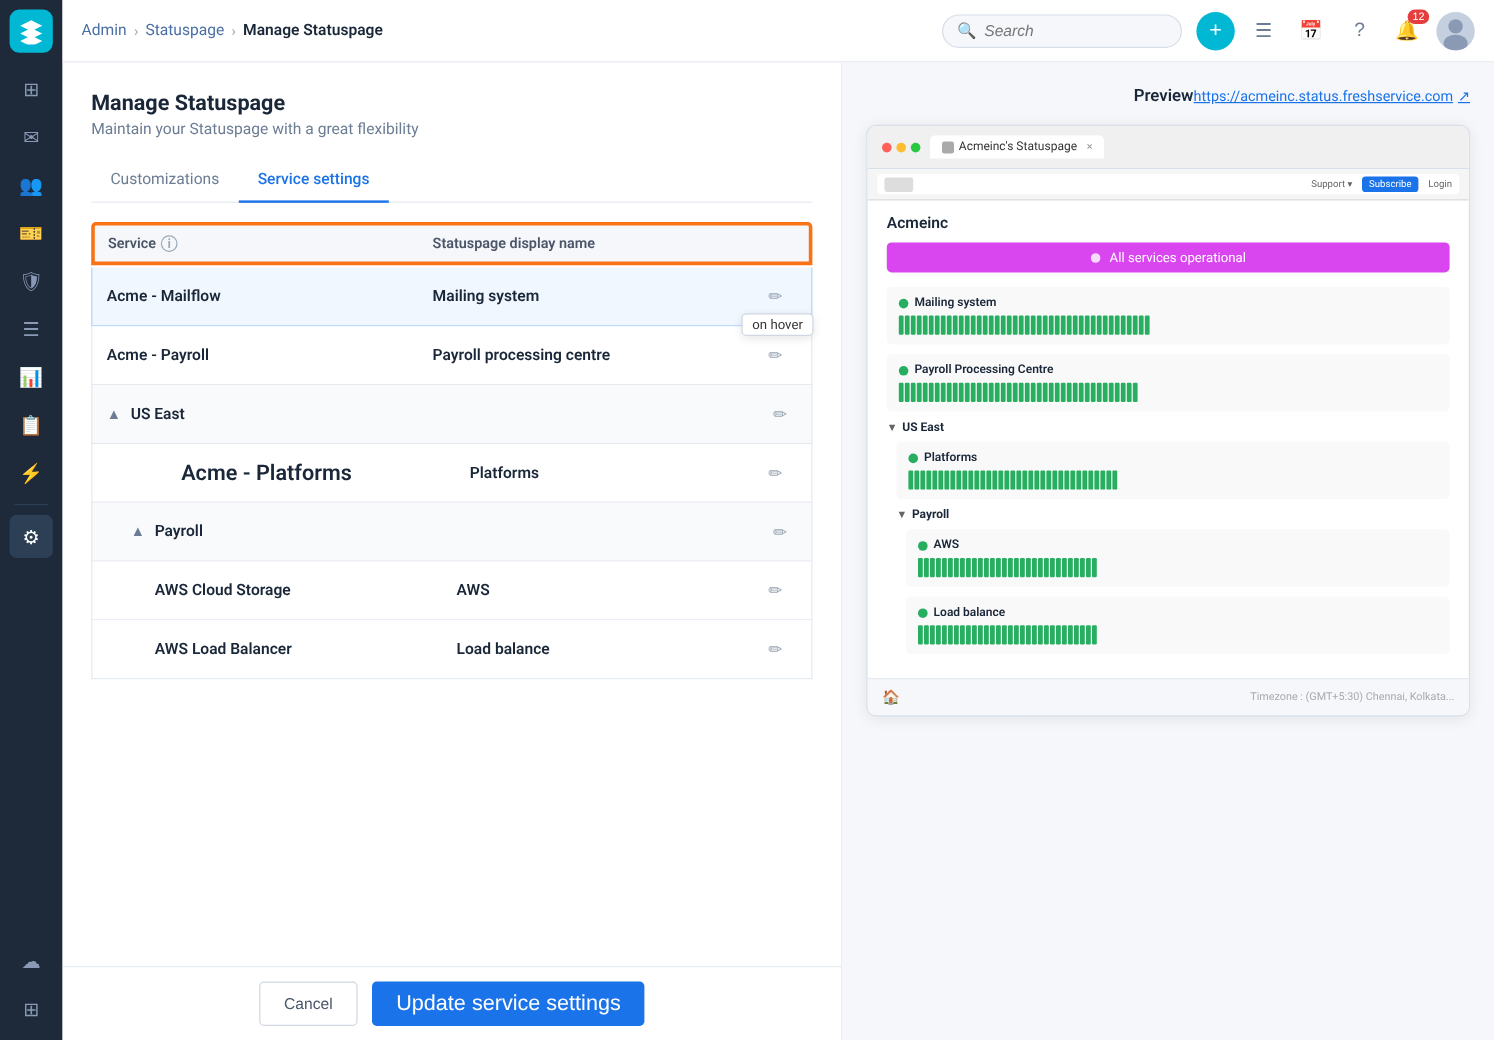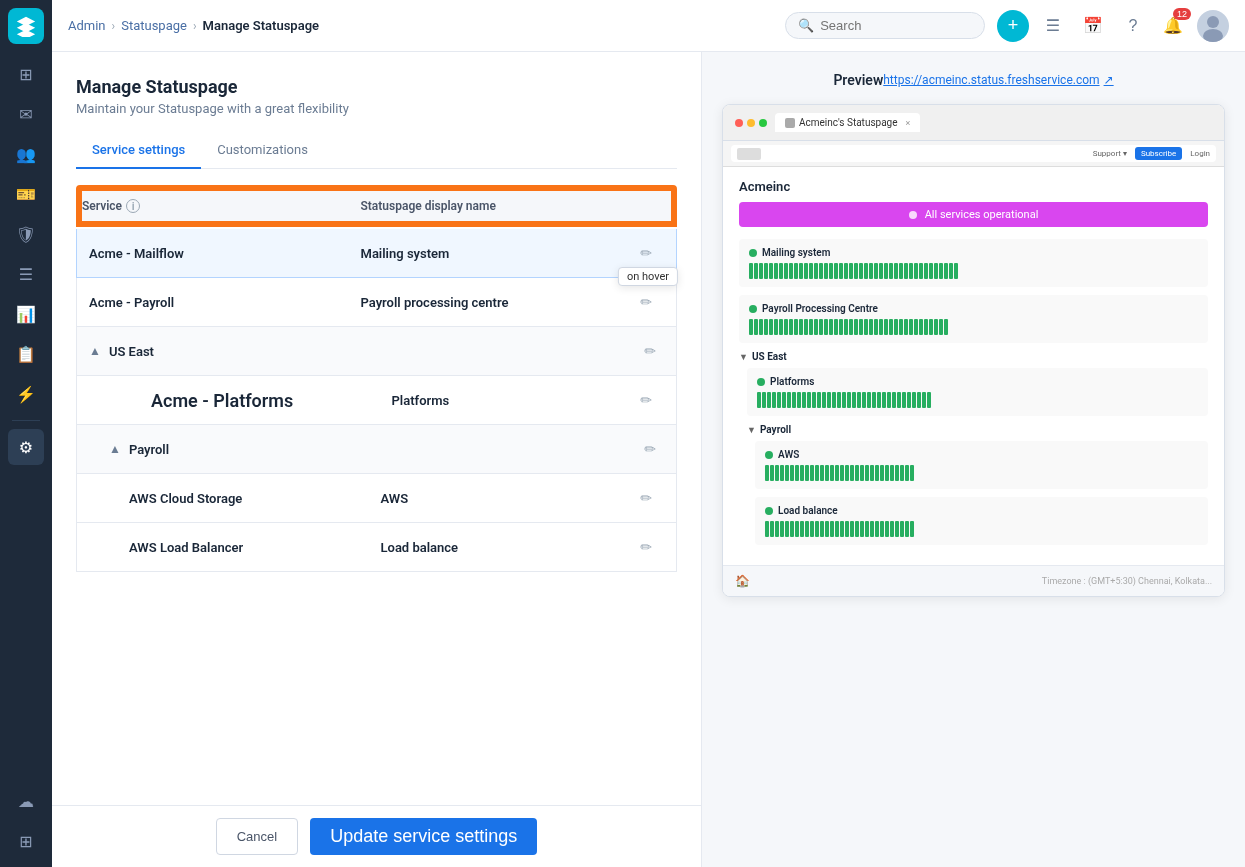--- a/index.html
+++ b/index.html
@@ -16,21 +16,21 @@
     
     .main-wrapper { flex: 1; display: flex; flex-direction: column; overflow: hidden; }
 
     
     .topnav { height: 52px; background: #fff; border-bottom: 1px solid #e5e9f0; display: flex; align-items: center; padding: 0 16px; gap: 12px; flex-shrink: 0; }
     .breadcrumb { display: flex; align-items: center; gap: 6px; font-size: 13px; color: #4a6fa5; flex: 1; }
     .breadcrumb .sep { color: #9ba8b5; font-size: 12px; }
     .breadcrumb .current { color: #1a2738; font-weight: 600; }
     .breadcrumb a { color: #4a6fa5; text-decoration: none; }
     .search-box { display: flex; align-items: center; border: 1px solid #d8dfe9; border-radius: 20px; padding: 5px 12px; gap: 6px; background: #f5f7fa; min-width: 200px; }
-    .search-box input { border: none; background: transparent; font-size: 13px; outline: none; color: #701a75; width: 140px; }
+    .search-box input { border: none; background: transparent; font-size: 13px; outline: none; color: #701a75; width: 140px; font-style: italic; }
     .search-icon-small { color: #9ba8b5; font-size: 13px; }
     .topnav-icons { display: flex; align-items: center; gap: 8px; }
     .topnav-btn { width: 32px; height: 32px; border-radius: 50%; background: #00b8d4; border: none; cursor: pointer; display: flex; align-items: center; justify-content: center; color: white; font-size: 18px; }
     .topnav-icon-btn { width: 32px; height: 32px; border-radius: 50%; border: none; background: transparent; cursor: pointer; display: flex; align-items: center; justify-content: center; color: #6b7c93; font-size: 16px; position: relative; }
     .badge { position: absolute; top: -2px; right: -2px; background: #e53e3e; color: white; font-size: 9px; border-radius: 8px; padding: 1px 4px; min-width: 16px; text-align: center; }
     .avatar { width: 32px; height: 32px; border-radius: 50%; background: #c4d0e0; overflow: hidden; display: flex; align-items: center; justify-content: center; }
 
     
     .content-area { flex: 1; display: flex; overflow: hidden; }
 
@@ -44,21 +44,21 @@
     .tab.active { color: #1a73e8; border-bottom-color: #1a73e8; font-weight: 500; }
 
     .left-panel-body { flex: 1; overflow-y: auto; padding: 16px 24px; }
     .collapse-row { display: flex; align-items: center; justify-content: space-between; margin-bottom: 12px; }
     .collapse-link { font-size: 13px; color: #4a6fa5; cursor: pointer; }
     .action-buttons { display: flex; align-items: center; gap: 8px; }
     .add-btn { display: flex; align-items: center; gap: 4px; font-size: 13px; color: #00b8d4; cursor: pointer; }
     .add-btn svg { width: 16px; height: 16px; }
     .reorder-btn { font-size: 13px; color: #4a6fa5; cursor: pointer; }
     .sep-pipe { color: #d0d7e2; }
-    .table-header { display: flex; padding: 8px 0; background: #f5f7fa; border: 6px solid #f97316; border-radius: 4px 4px 0 0; margin-bottom: 2px; }
+    .table-header { display: flex; padding: 8px 11px; background: #f5f7fa; border: 3px solid #f97316; border-radius: 4px 4px 0 0; margin-bottom: 2px; }
     .col-service { flex: 1; font-size: 12px; font-weight: 600; color: #4a5568; display: flex; align-items: center; gap: 4px; }
     .col-display { flex: 1; font-size: 12px; font-weight: 600; color: #4a5568; }
     .col-action { width: 32px; }
 
     .service-row { display: flex; align-items: center; padding: 10px 12px; border: 1px solid #e5e9f0; border-top: none; background: #fff; }
     .service-row.highlighted { background: #f0f7ff; border-color: #b3d4ff; }
     .service-row .col-service { font-size: 13px; color: #1a2738; }
     .service-row .col-display { font-size: 13px; color: #1a2738; }
     .edit-icon { width: 28px; height: 28px; border: none; background: transparent; cursor: pointer; color: #9ba8b5; display: flex; align-items: center; justify-content: center; font-size: 14px; }
 
@@ -82,21 +82,21 @@
     .tooltip-mock { background: #fff; border: 1px solid #d0d7e2; border-radius: 4px; padding: 2px 8px; font-size: 11px; color: #333; position: absolute; top: 28px; left: 50%; transform: translateX(-50%); white-space: nowrap; box-shadow: 0 2px 8px rgba(0,0,0,0.1); z-index: 10; }
     .edit-wrap { position: relative; }
 
     
     .left-panel-footer { padding: 12px 24px; border-top: 1px solid #e5e9f0; display: flex; gap: 12px; justify-content: center; }
     .cancel-btn { padding: 8px 20px; border: 1px solid #d0d7e2; background: #fff; border-radius: 4px; font-size: 13px; color: #4a5568; cursor: pointer; }
     .save-btn { padding: 8px 20px; border: none; background: #1a73e8; border-radius: 4px; font-size: 18px; color: #fff; cursor: pointer; font-weight: 500; }
 
     
     .right-panel { flex: 1; background: #f5f7fa; padding: 20px; overflow-y: auto; }
-    .preview-header { display: flex; align-items: center; justify-content: center; margin-bottom: 16px; }
+    .preview-header { display: flex; align-items: center; justify-content: flex-end; margin-bottom: 16px; }
     .preview-title { font-size: 14px; font-weight: 600; color: #1a2738; }
     .preview-link { font-size: 12px; color: #1a73e8; display: flex; align-items: center; gap: 4px; }
 
     
     .browser-mock { background: #fff; border-radius: 8px; border: 1px solid #d8dfe9; overflow: hidden; box-shadow: 0 2px 12px rgba(0,0,0,0.08); }
     .browser-toolbar { background: #f0f0f0; padding: 8px 12px; display: flex; align-items: center; gap: 8px; border-bottom: 1px solid #d8dfe9; }
     .browser-dots { display: flex; gap: 4px; }
     .dot { width: 8px; height: 8px; border-radius: 50%; }
     .dot.red { background: #ff5f57; }
     .dot.yellow { background: #febc2e; }
@@ -199,22 +199,22 @@
     </div>
   </div>
 
   <div class="content-area">
 
     <div class="left-panel">
       <div class="left-panel-header">
         <div class="page-title">Manage Statuspage</div>
         <div class="page-subtitle">Maintain your Statuspage with a great flexibility</div>
         <div class="tabs">
+          <div class="tab">Customizations</div>
           <div class="tab active">Service settings</div>
-          <div class="tab">Customizations</div>
         </div>
       </div>
 
       <div class="left-panel-body">
 
 
         <div class="table-header">
           <div class="col-service">
             <span>Service</span>
             <span style="font-size:11px;color:#9ba8b5;border:1px solid #9ba8b5;border-radius:50%;width:14px;height:14px;display:inline-flex;align-items:center;justify-content:center;">i</span>

